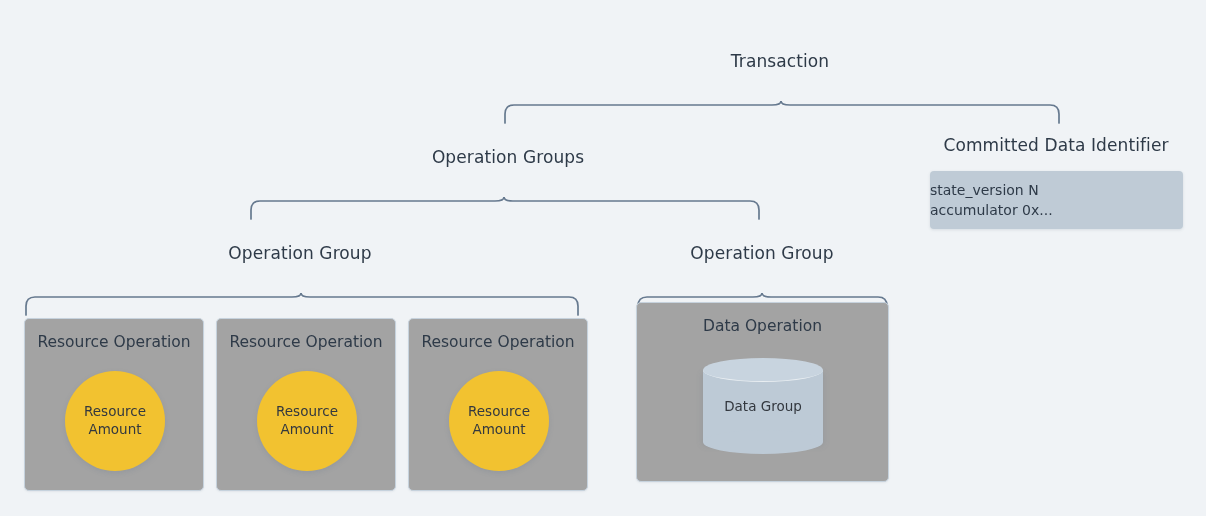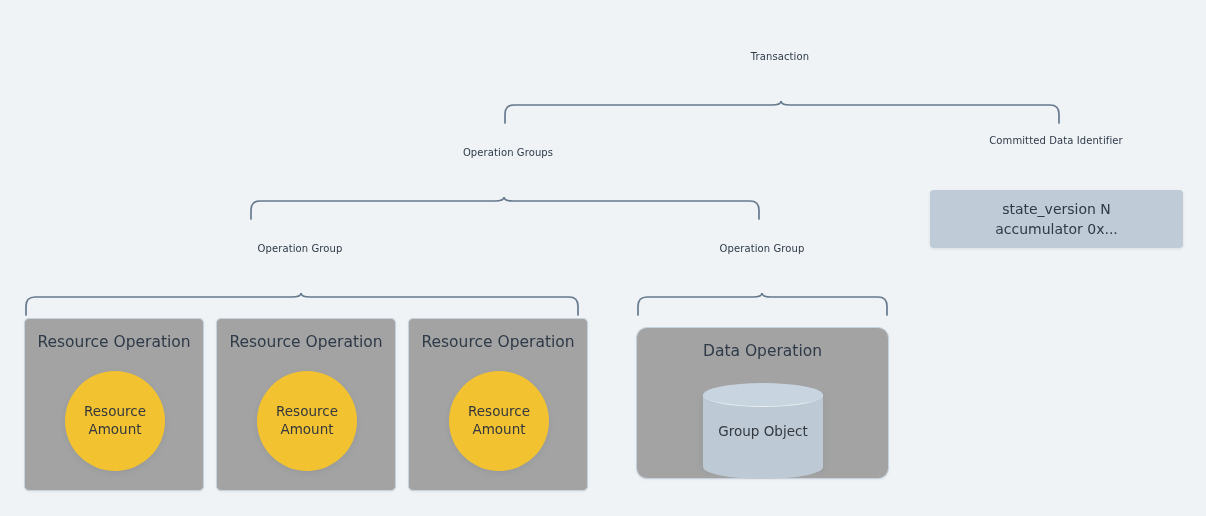--- a/index.html
+++ b/index.html
@@ -15,21 +15,21 @@
     color: #2e3a48;
     overflow: hidden;
   }
   #diagram {
     position: relative;
     width: 1206px;
     height: 516px;
   }
   .lbl {
     position: absolute;
-    font-size: 10px;
+    font-size: 17px;
     color: #2e3a48;
     letter-spacing: 0.1px;
     white-space: nowrap;
     text-align: center;
   }
   .lbl-center {
     transform: translateX(-50%);
   }
   .brace {
     position: absolute;
@@ -120,26 +120,24 @@
     z-index: 3;
   }
   .csi-box {
     position: absolute;
     background: #bfcbd6;
     border-radius: 4px;
     box-shadow: 0 1px 3px rgba(100,120,140,0.18);
     box-sizing: border-box;
     display: flex;
     flex-direction: column;
-    align-items: center;
     justify-content: center;
     line-height: 1.45;
     font-size: 14px;
     color: #2e3a48;
-    margin-top: 19px;
   }
 </style>
 </head>
 <body>
 
 <div id="diagram">
 
   <div class="lbl lbl-center" style="left:780px; top:51px;">Transaction</div>
 
   <div class="brace" style="left:504px; top:100px;">
@@ -196,23 +194,23 @@
   </div>
 
   <div class="op-box" style="left:408px; top:318px; width:180px; height:173px;">
     <div class="op-box-title">Resource Operation</div>
     <div class="circle" style="left:40px; top:52px;">
       <span>Resource</span>
       <span>Amount</span>
     </div>
   </div>
 
-  <div class="op-box" style="left:636px; top:327px; width:253px; height:152px;border-radius:11px;">
+  <div class="op-box" style="left:636px; top:302px; width:253px; height:180px;">
     <div class="op-box-title">Data Operation</div>
     <div class="cylinder" style="left:66px; top:55px;">
       <div class="cyl-body"></div>
       <div class="cyl-bottom"></div>
       <div class="cyl-top"></div>
-      <div class="cyl-text">Group Object</div>
+      <div class="cyl-text">Data Group</div>
     </div>
   </div>
 
 </div>
 
 </body></html>

